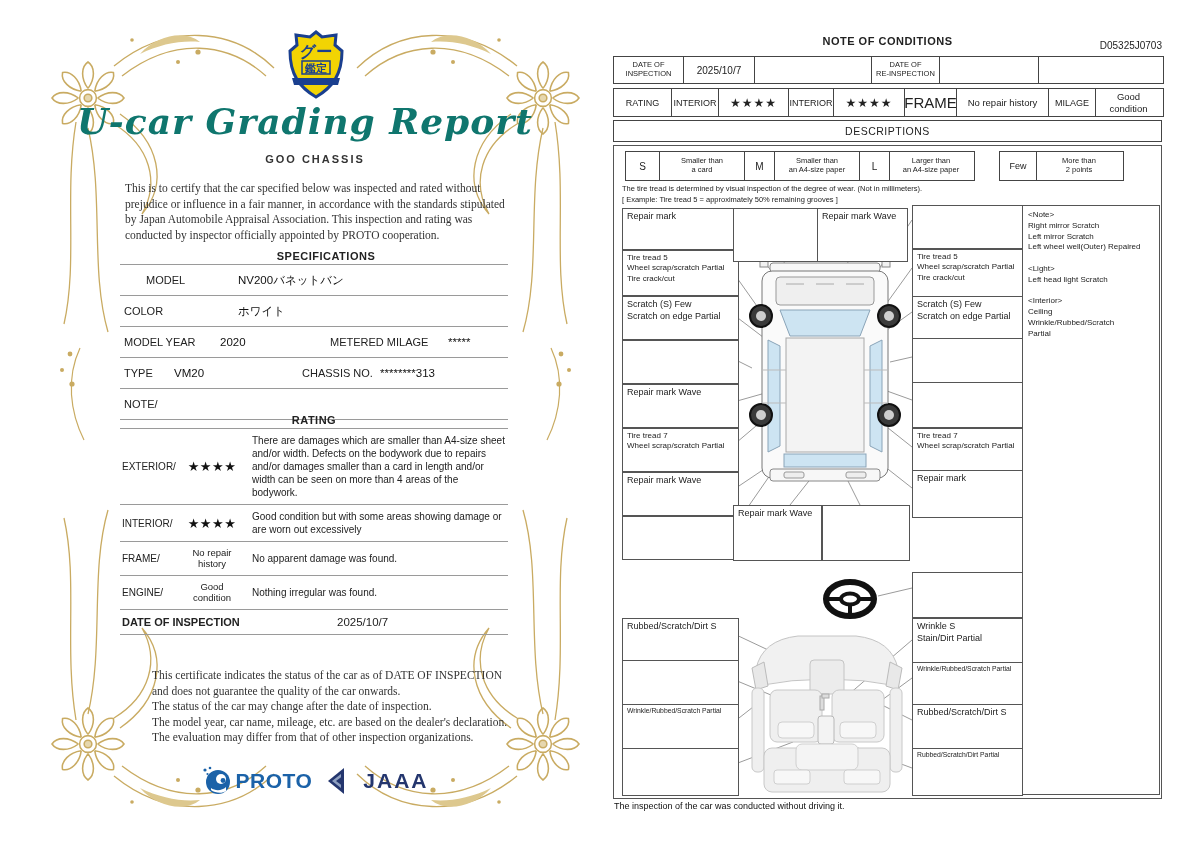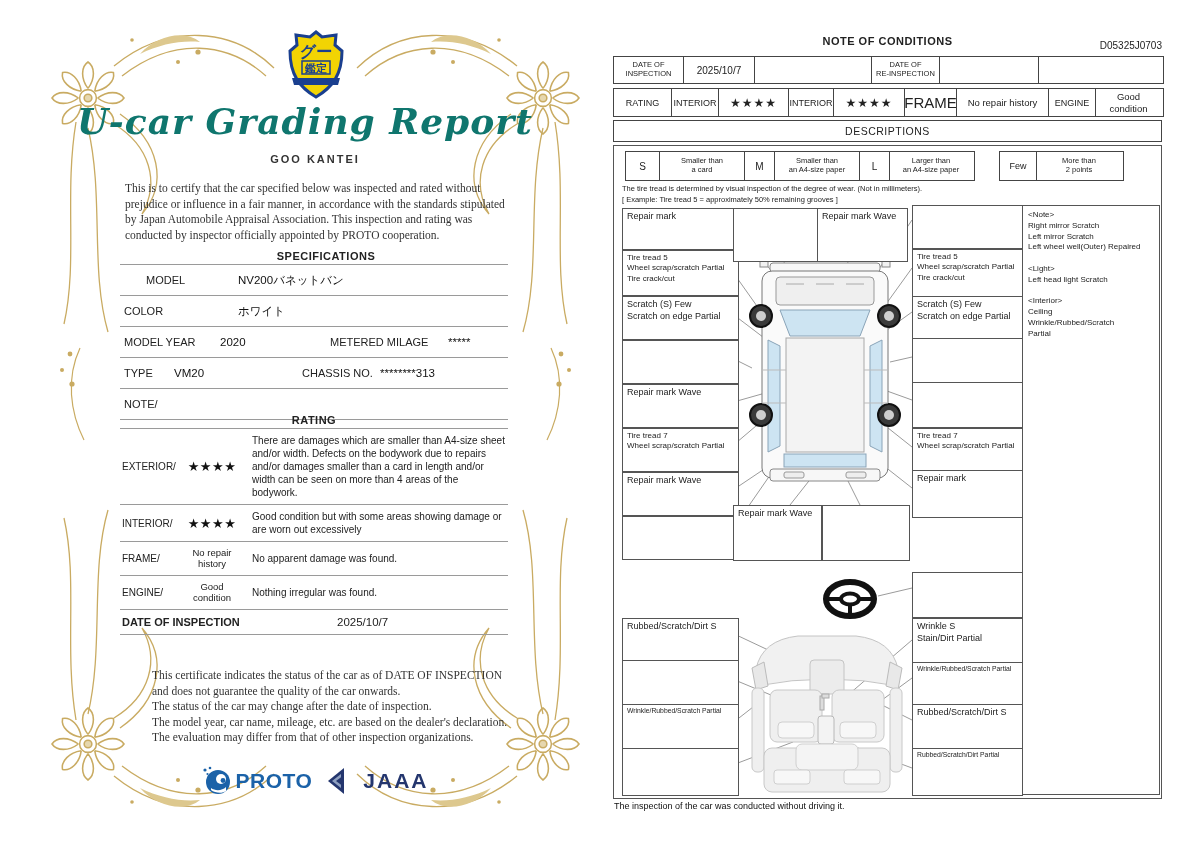--- a/index.html
+++ b/index.html
@@ -103,21 +103,21 @@
     <svg class="abs" style="left:288px;top:30px;" width="56" height="70" viewBox="0 0 56 70">
       <path d="M28,2 L34,7 L48,5 L47,15 L54,21 C54,44 45,57 28,67 C11,57 2,44 2,21 L9,15 L8,5 L22,7 Z" fill="#f2d403" stroke="#1a3f8f" stroke-width="3"></path>
       <text x="28" y="27" text-anchor="middle" font-size="16" font-weight="bold" fill="#1a3f8f">グー</text>
       <rect x="14" y="31" width="28" height="13" fill="#f2d403" stroke="#1a3f8f" stroke-width="1.5"></rect>
       <text x="28" y="41.5" text-anchor="middle" font-size="11" font-weight="bold" fill="#1a3f8f">鑑定</text>
       <path d="M4,48 L52,48 L50,55 L6,55 Z" fill="#1a3f8f"></path>
     </svg>
 
     <div class="abs lp-title" style="left:0;top:100px;width:610px;text-align:center;">U-car Grading Report</div>
 
-    <div class="abs lp-sub" style="left:0;top:153px;width:630px;text-align:center;">GOO KANTEI</div>
+    <div class="abs lp-sub" style="left:0;top:153px;width:630px;text-align:center;">GOO CHASSIS</div>
 
     <div class="abs lp-serif lp-intro" style="left:125px;top:181px;width:388px;">This is to certify that the car specified below was inspected and rated without prejudice or influence in a fair manner, in accordance with the standards stipulated by Japan Automobile Appraisal Association. This inspection and rating was conducted by inspector officially appointed by PROTO cooperation.</div>
 
     <div class="abs lp-h" style="left:132px;top:250px;width:388px;">SPECIFICATIONS</div>
 
     <div class="spec-table">
       <div class="spec-row">
         <span class="sl" style="width:92px;padding-left:22px;">MODEL</span>
         <span class="sv">NV200バネットバン</span>
       </div>
@@ -221,21 +221,21 @@
     </div>
 
     <div class="abs gridtbl" style="left:13px;top:88px;width:549px;height:27px;grid-template-columns:57px 47px 70px 45px 71px 52px 92px 47px 66px;">
       <div class="cell" style="font-size:9px;">RATING</div>
       <div class="cell" style="font-size:9px;">INTERIOR</div>
       <div class="cell stars">★★★★</div>
       <div class="cell" style="font-size:9px;">INTERIOR</div>
       <div class="cell stars">★★★★</div>
       <div class="cell" style="font-size:15px;">FRAME</div>
       <div class="cell" style="font-size:9.5px;line-height:1.2;">No repair history</div>
-      <div class="cell" style="font-size:9px;">ENGINE</div>
+      <div class="cell" style="font-size:9px;">MILAGE</div>
       <div class="cell" style="font-size:9.5px;line-height:1.2;">Good condition</div>
     </div>
 
     <div class="abs bar" style="left:13px;top:120px;width:547px;height:20px;">DESCRIPTIONS</div>
 
     <div class="abs bigbox" style="left:13px;top:145px;width:547px;height:652px;"></div>
 
     <div class="abs gridtbl" style="left:25px;top:151px;width:348px;height:28px;grid-template-columns:33px 85px 30px 85px 30px 83px;">
       <div class="cell">S</div>
       <div class="cell small" style="white-space:pre-line;">Smaller than

